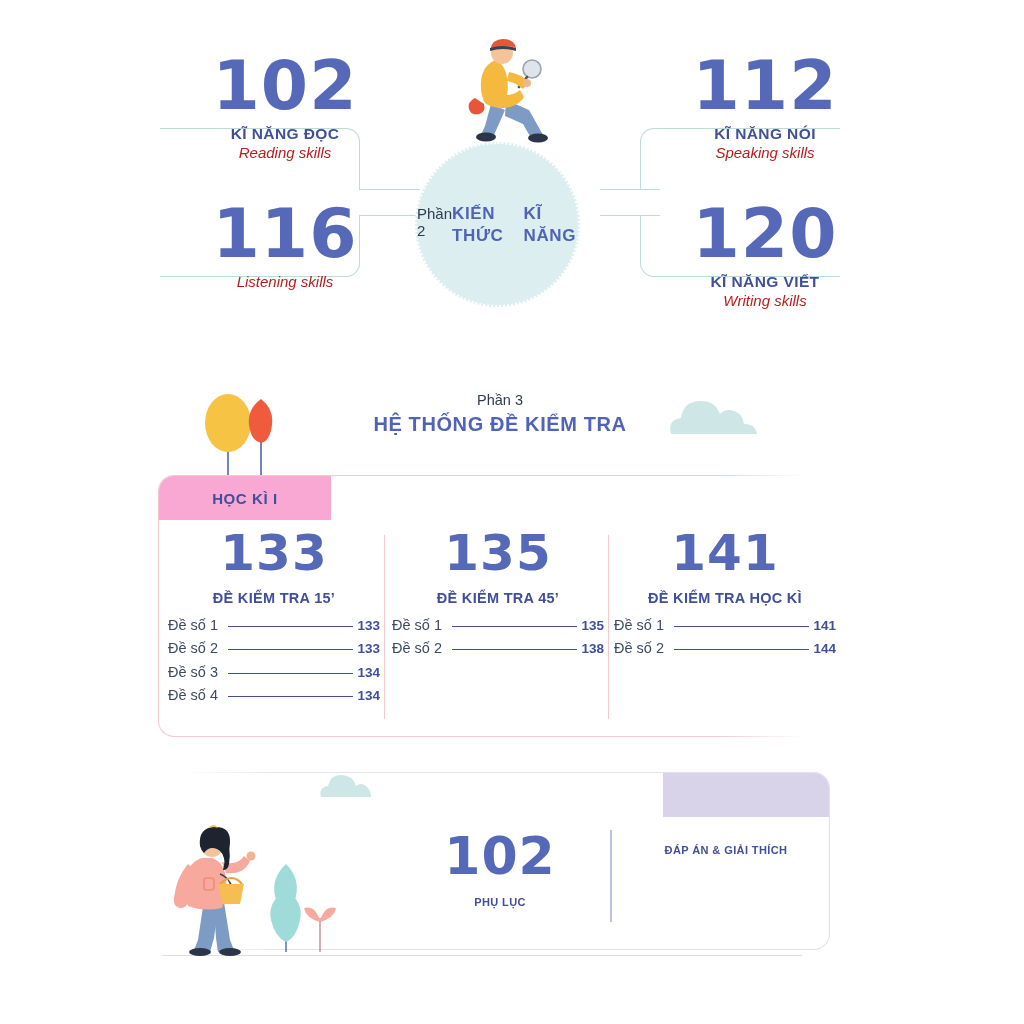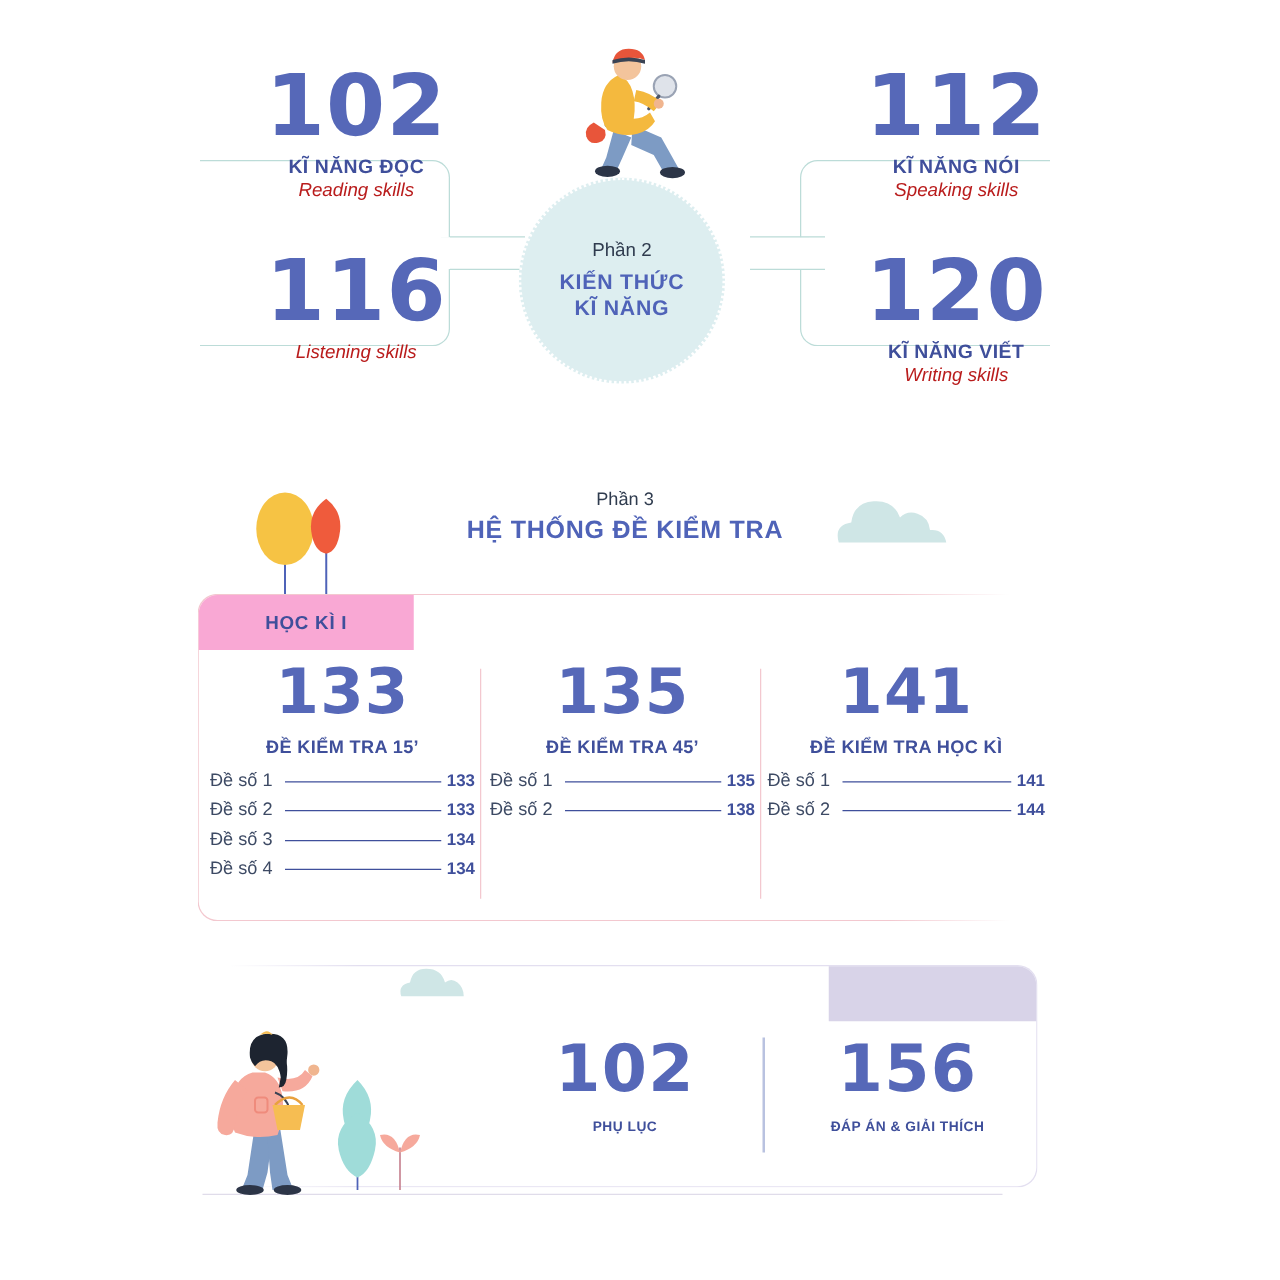--- a/index.html
+++ b/index.html
@@ -84,21 +84,21 @@
   #stub-lb { left: 360px; top: 215px; width: 60px; }
   #stub-rt { left: 600px; top: 189px; width: 60px; }
   #stub-rb { left: 600px; top: 215px; width: 60px; }
 
   
   #circle {
     position: absolute; left: 415px; top: 142px;
     width: 165px; height: 165px; border-radius: 50%;
     background: #ddeef0;
     border: 2.5px dotted #ffffff;
-    display: flex; flex-direction: column;
+    display: flex; 
     align-items: center; justify-content: center;
     text-align: left;
   }
   #circle .c-sub {
     font-size: 15px; color: #2f3b4e; margin-bottom: 6px; font-weight: 400;
   }
   #circle .c-title {
     font-size: 17px; font-weight: 700; color: #4f63b8;
     letter-spacing: 0.6px; line-height: 1.25;
   }
@@ -374,21 +374,20 @@
   <div id="purple-badge"></div>
   <div id="ground-line"></div>
 
   <div id="bot-div"></div>
 
   <div class="bot-item" id="bot-147">
     <div class="bot-num">102</div>
     <div class="bot-lab">PHỤ LỤC</div>
   </div>
   <div class="bot-item" id="bot-156">
-    <div class="bot-num">156</div>
     <div class="bot-lab">ĐÁP ÁN &amp; GIẢI THÍCH</div>
   </div>
 
   <svg id="woman" viewBox="0 0 180 136">
 
     <path d="M36 78 L30 118 L26 128 L42 130 L46 116 L50 86 Z" fill="#7d9bc4"></path>
     <path d="M56 80 L62 118 L66 128 L50 130 L48 116 L46 88 Z" fill="#7d9bc4"></path>
     <ellipse cx="32" cy="130" rx="11" ry="4" fill="#2c3547"></ellipse>
     <ellipse cx="62" cy="130" rx="11" ry="4" fill="#2c3547"></ellipse>
 

